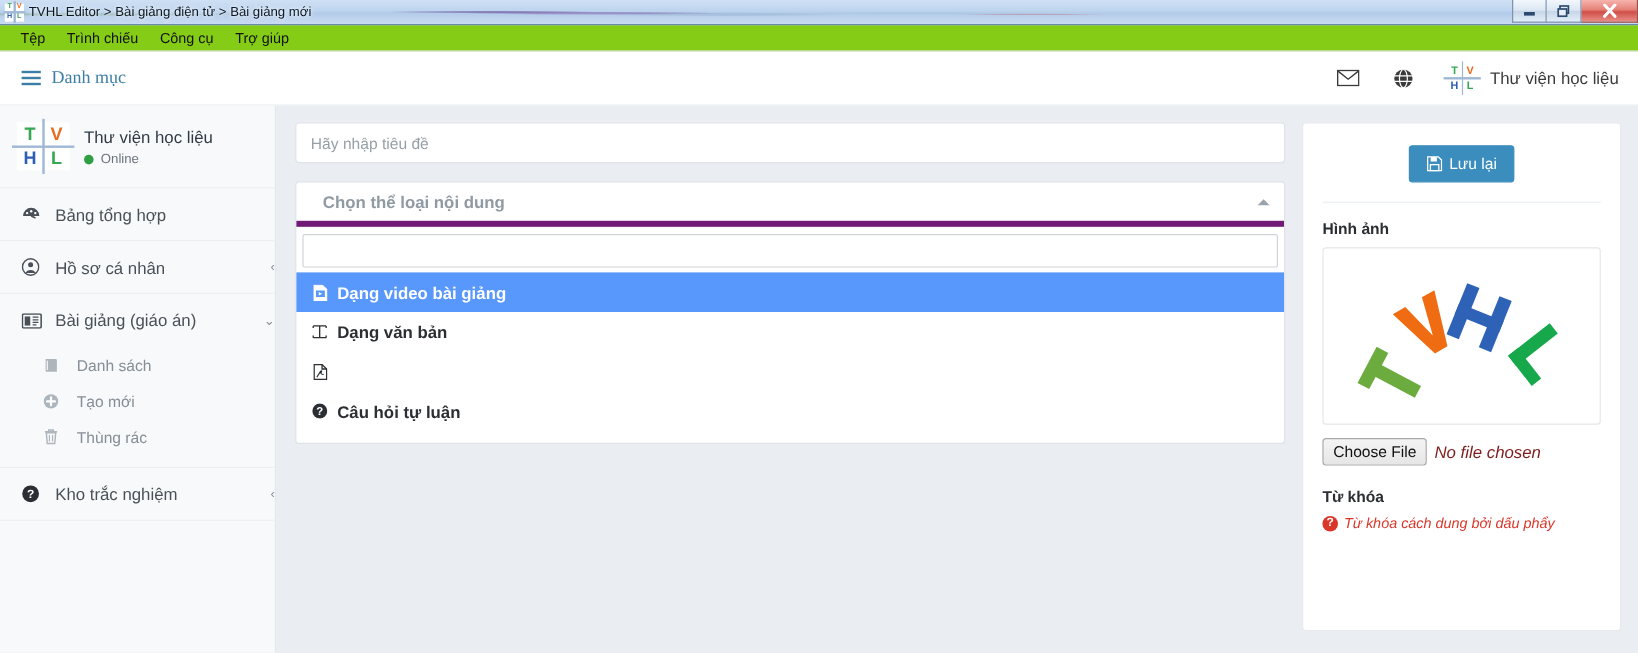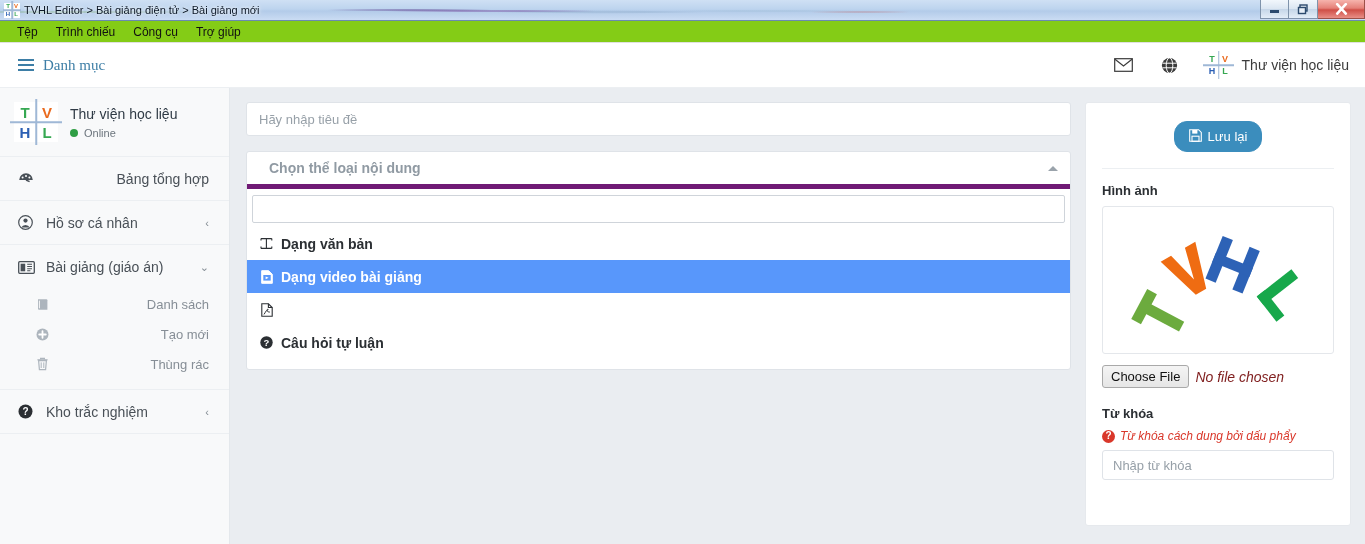--- a/index.html
+++ b/index.html
@@ -123,24 +123,24 @@
     padding: 14px 14px 14px 14px;
     border-bottom: 1px solid #eceff2;
   }
   .profile .tvhl { width: 44px; height: 40px; font-size: 15px; flex:0 0 44px; }
   .profile-name { font-size: 14px; color: #2f3a45; }
   .profile-status { font-size: 11px; color: #6c757d; margin-top:5px; display:flex; align-items:center; gap:6px; }
   .dot { width: 8px; height: 8px; border-radius: 50%; background: #2f9e44; display:inline-block; }
 
   .navitem {
     display: flex; align-items: center;
-    height: 44px; padding: 0 20px 0 18px;
+    height: 44px; padding: 0 0 0 18px;
     font-size: 14px; color: #495057;
     border-bottom: 1px solid #eceff2;
-    cursor: pointer; position: relative; justify-content: space-between;
+    cursor: pointer; position: relative;
   }
   .navitem .nav-ico { width: 22px; flex:0 0 22px; display:flex; align-items:center; color:#495057; }
   .navitem .nav-label { margin-left: 6px; }
   .navitem .nav-caret { margin-left: auto; color:#868e96; font-size: 11px; }
   .navitem.sub {
     height: 30px; border-bottom: none; padding-left: 36px;
     color:#868e96; font-size: 13px;
   }
   .navitem.sub .nav-ico { color:#adb5bd; }
   .navgroup { border-bottom: 1px solid #eceff2; padding-bottom: 10px; }
@@ -206,23 +206,23 @@
   .card {
     background: #fff;
     border: 1px solid #e6e9ed;
     border-radius: 3px;
     padding: 14px 16px 22px 16px;
     min-height: 424px;
   }
   .btn-save {
     display: block; margin: 4px auto 0 auto;
     background: #3b8dbd; color: #fff;
-    border: 1px solid #3b8dbd; border-radius: 13px;
+    border: 1px solid #3b8dbd; border-radius: 3px;
     padding: 7px 14px; font-size: 13px;
-    display: flex; gap: 6px;
+    display: flex; align-items: center; gap: 6px;
     cursor: pointer;
   }
   .hr { border: none; border-top: 1px solid #eceff2; margin: 16px 0 14px 0; }
   .lbl { font-size: 13px; font-weight: 700; color: #2b2f33; margin-bottom: 8px; }
   .imgbox {
     border: 1px solid #e4e7eb; border-radius: 3px;
     height: 148px; background: #fff;
     display: flex; align-items: center; justify-content: center;
     overflow: hidden;
   }
@@ -443,43 +443,43 @@
       <div class="selectbox">
         <div class="select-head">
           <span>Chọn thể loại nội dung</span>
           <span class="caret-up"></span>
         </div>
 
         <div class="select-search-wrap">
           <input class="select-search" type="text" autofocus="" placeholder="" style="">
         </div>
 
-        <div class="opt">
-          <span class="opt-ico">
-            <svg width="13" height="13" viewBox="0 0 13 13">
-              <path d="M1 1.6 H11.8 M6.4 1.6 V11.4 M1 11.4 H11.8" stroke="#2b2f33" stroke-width="1.1" fill="none"></path>
-              <path d="M1 1.6 V3.4 M11.8 1.6 V3.4 M1 11.4 V9.6 M11.8 11.4 V9.6" stroke="#2b2f33" stroke-width="1.1"></path>
-            </svg>
-          </span>
-          <span>Dạng văn bản</span>
-        </div>
-
         <div class="opt active">
           <span class="opt-ico">
             <svg width="12" height="14" viewBox="0 0 12 14">
               <path d="M0.7 0.7 H7.6 L11.3 4.3 V13.3 H0.7 Z" fill="#fff" stroke="#fff" stroke-width="1"></path>
               <path d="M2.3 5 H9.7 V10.6 H2.3 Z" fill="#5897fb"></path>
               <path d="M4.6 6.4 L7.6 7.8 L4.6 9.2 Z" fill="#fff"></path>
             </svg>
           </span>
           <span>Dạng video bài giảng</span>
         </div>
 
         <div class="opt">
           <span class="opt-ico">
+            <svg width="13" height="13" viewBox="0 0 13 13">
+              <path d="M1 1.6 H11.8 M6.4 1.6 V11.4 M1 11.4 H11.8" stroke="#2b2f33" stroke-width="1.1" fill="none"></path>
+              <path d="M1 1.6 V3.4 M11.8 1.6 V3.4 M1 11.4 V9.6 M11.8 11.4 V9.6" stroke="#2b2f33" stroke-width="1.1"></path>
+            </svg>
+          </span>
+          <span>Dạng văn bản</span>
+        </div>
+
+        <div class="opt">
+          <span class="opt-ico">
             <svg width="12" height="14" viewBox="0 0 12 14">
               <path d="M0.8 0.8 H7.4 L11.2 4.5 V13.2 H0.8 Z" fill="none" stroke="#2b2f33" stroke-width="1.1"></path>
               <path d="M7.4 0.8 V4.5 H11.2" fill="none" stroke="#2b2f33" stroke-width="1.1"></path>
               <path d="M3 11.4 C5 8.4 6.4 5.6 7 6.2 C7.7 6.9 4.2 8.6 8.8 9.1" fill="none" stroke="#2b2f33" stroke-width="1"></path>
             </svg>
           </span>
         </div>
 
 
         <div class="opt">
@@ -544,18 +544,17 @@
           <span class="nofile">No file chosen</span>
         </div>
 
         <div class="lbl mt18">Từ khóa</div>
 
         <div class="hint">
           <span class="q">?</span>
           <span>Từ khóa cách dung bởi dấu phẩy</span>
         </div>
 
-        <input class="kw-input" type="text" placeholder="Nhập từ khóa" style="">
       </div>
     </div>
 
   </div>
 </div>
 
 </body></html>

